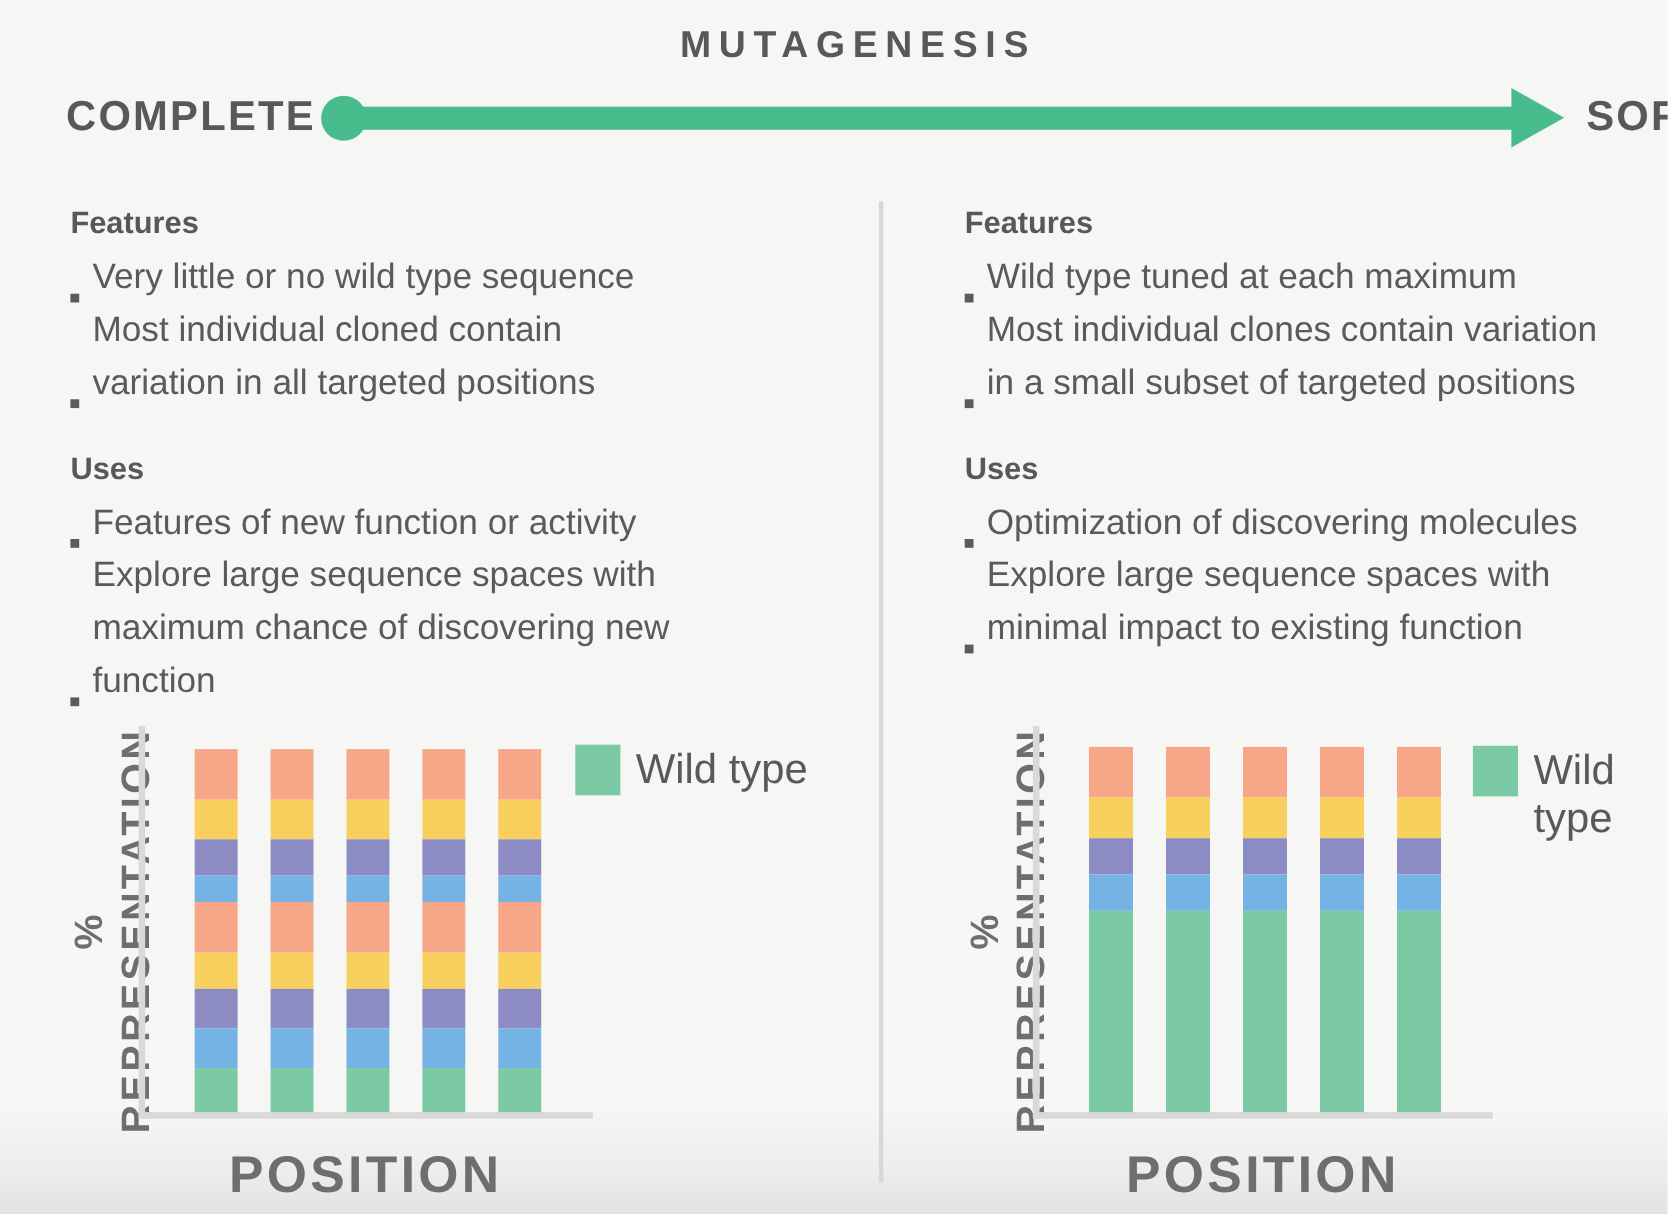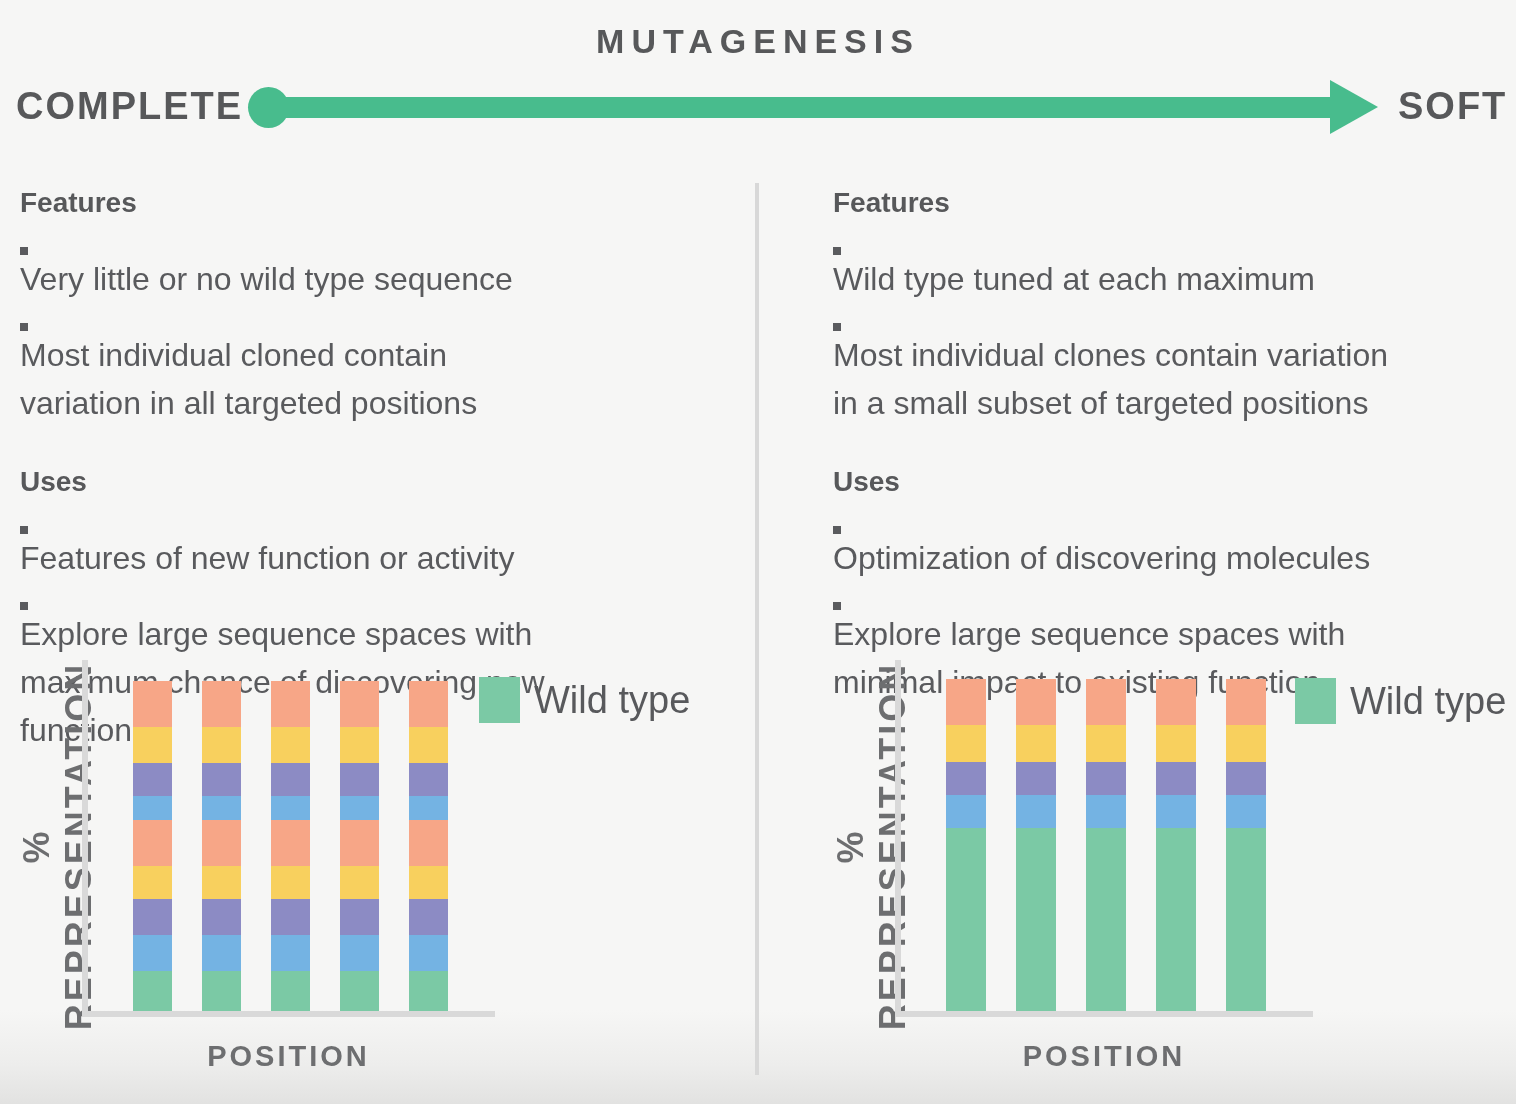--- a/index.html
+++ b/index.html
@@ -4,21 +4,21 @@
 <style>
   html,body{margin:0;padding:0;}
   body{
     width:1516px;height:1104px;
     font-family:"Liberation Sans",sans-serif;
     background:linear-gradient(180deg,#f6f6f5 0,#f6f6f5 1010px,#ededec 1065px,#e2e2e1 1104px);
     color:#58595c;
     position:relative;
     overflow:hidden;
   }
-  .page{position:absolute;inset:0;}
+  .page{position:absolute;inset:0;margin-left:44px;}
 
   
   .title{
     position:absolute;top:22px;left:0;width:100%;
     text-align:center;font-size:34px;font-weight:bold;
     letter-spacing:7px;color:#57585a;
   }
   .end-label{position:absolute;top:85px;font-size:38px;font-weight:bold;letter-spacing:2px;color:#57585a;}
   .end-label--left{left:16px;}
   .end-label--right{left:1398px;}
@@ -32,33 +32,33 @@
   
   .divider{position:absolute;left:755px;top:183px;width:4px;height:892px;background:#d8d8d8;}
 
   
   .col{position:absolute;top:181px;}
   .col--left{left:20px;width:715px;}
   .col--right{left:833px;width:680px;}
   .heading{font-size:28px;font-weight:bold;line-height:44px;color:#57585a;margin:0;}
   .heading--uses{margin-top:33px;}
   .blist{margin:2px 0 0 0;padding:0;}
-  .li{display:flex;align-items:flex-start;flex-direction:column;}
+  .li{display:flex;align-items:flex-end;}
   .bullet{flex:0 0 auto;width:8px;height:8px;background:#5a5b5e;margin:20px 12px 0 0;}
   .li-text{font-size:32px;line-height:48px;white-space:pre-line;color:#595a5d;}
 
   
   .vaxis{position:absolute;width:6px;background:#d9d9d9;}
   .haxis{position:absolute;height:6px;background:#d9d9d9;}
   .ylabel{
     position:absolute;width:372px;text-align:center;
     font-size:36px;font-weight:bold;letter-spacing:3px;color:#6d6e70;
     transform-origin:0 0;transform:rotate(-90deg);
   }
-  .xlabel{position:absolute;text-align:center;font-size:29px;font-weight:bold;letter-spacing:3px;color:#6d6e70;}
+  .xlabel{position:absolute;text-align:center;font-size:47px;font-weight:bold;letter-spacing:3px;color:#6d6e70;}
   .bars{position:absolute;display:flex;gap:30px;align-items:flex-end;}
   .bar{display:flex;flex-direction:column;height:100%;}
   .seg{width:100%;}
   .legend-swatch{position:absolute;width:41px;height:46px;}
   .legend-label{position:absolute;font-size:38px;color:#58595c;}
 </style>
 </head>
 <body>
 
 <div class="page">

